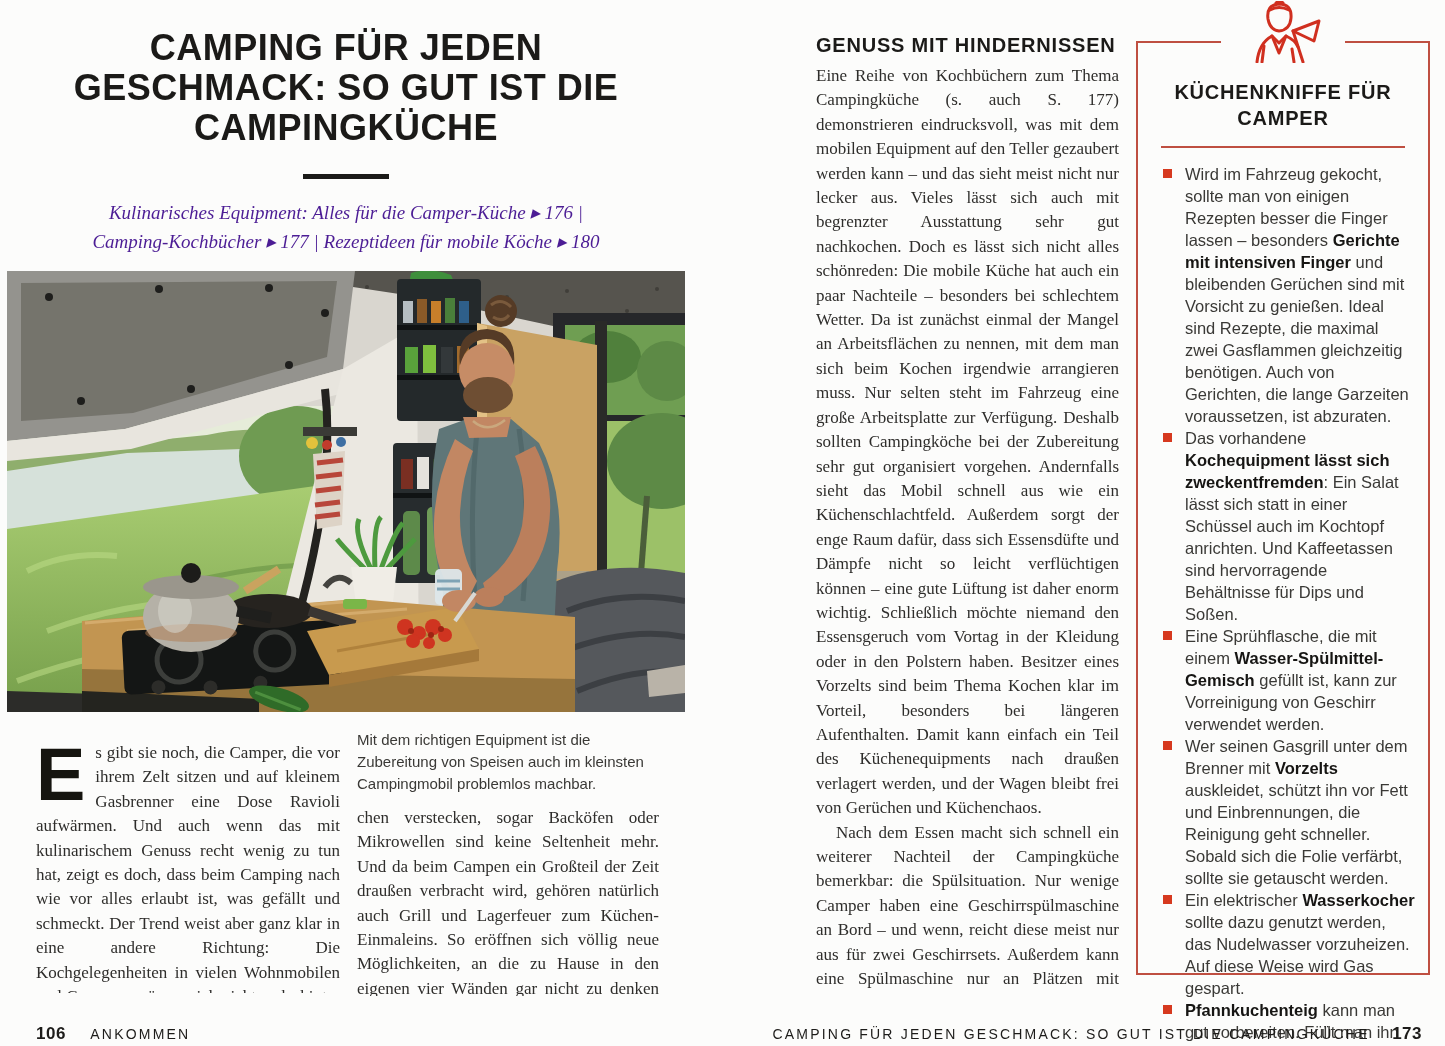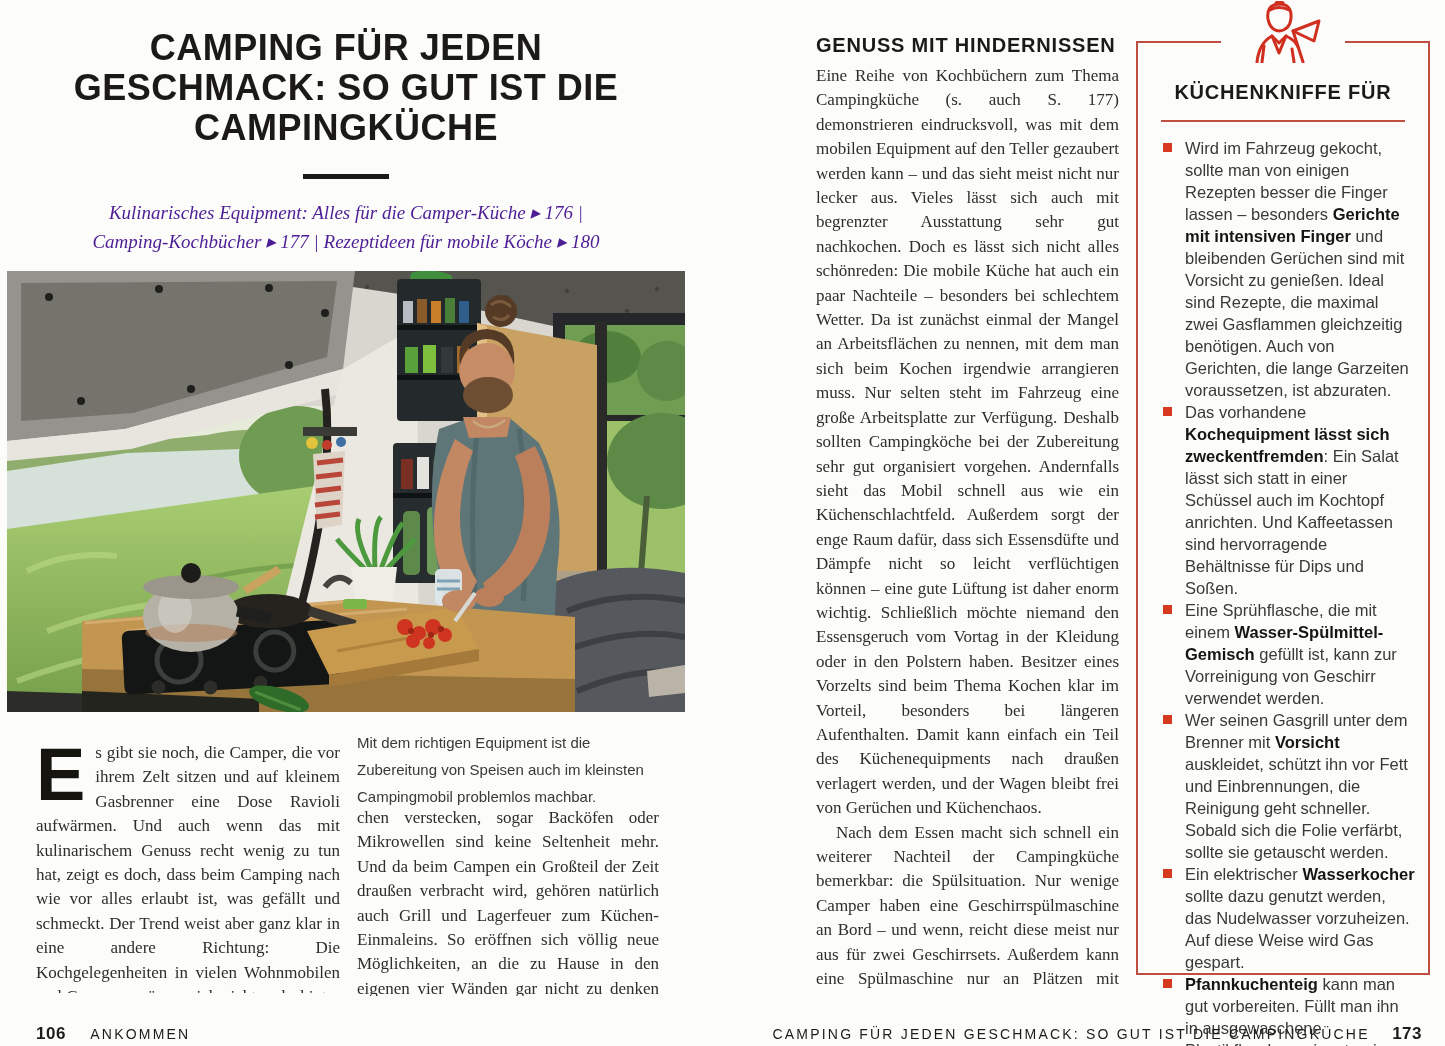--- a/index.html
+++ b/index.html
@@ -19,21 +19,21 @@
   .divider { position:absolute; left:303px; top:174px; width:86px; height:5px; background:#1b1a18; }
   .subtitle {
     position:absolute; left:73px; top:198px; width:546px; text-align:center;
     font-style:italic; font-size:19px; line-height:29px; color:#4c1d95;
   }
   
   .photo { position:absolute; left:7px; top:271px; width:678px; height:441px; background:#d9d6cf; overflow:hidden; }
   .photo svg { display:block; }
   .caption {
     position:absolute; left:357px; top:729px; width:306px;
-    font-family:"Liberation Sans", sans-serif; font-size:15px; line-height:27px; color:#3a3936;
+    font-family:"Liberation Sans", sans-serif; font-size:15px; line-height:22px; color:#3a3936;
   }
   
   .col { text-align:justify; font-size:17px; line-height:24.4px; color:#2e2d2b; }
   .col1 { position:absolute; left:36px;  top:741px; width:304px; height:252px; overflow:hidden; }
   .col2 { position:absolute; left:357px; top:806px; width:302px; height:190px; overflow:hidden; }
   .col3 { position:absolute; left:816px; top:33px;  width:303px; height:962px; overflow:hidden; }
   .dropcap {
     float:left; font-family:"Liberation Sans", sans-serif; font-weight:900;
     font-size:74px; line-height:58px; margin:5px 10px 0 0; color:#15140f;
   }
@@ -315,27 +315,28 @@
         <path d="M41,2 Q44,-1 48,2"></path>
         <path d="M22,61 Q24,42 37,35 L44,42 L51,35 Q60,39 63,46"></path>
         <path d="M37,35 L44,52 L51,35"></path>
         <path d="M58,30 L84,20 L79,40 Z"></path>
         <path d="M58,30 L68,61"></path>
         <path d="M29,45 L27,61 M57,48 L59,61"></path>
       </svg>
     </div>
     <h2>
         <div>KÜCHENKNIFFE FÜR</div>
+        <div>CAMPER</div>
       </h2>
     <div class="rule"></div>
     <ul class="tips">
         <li><span>Wird im Fahrzeug gekocht, sollte man von einigen Rezepten besser die Finger lassen – besonders </span><b>Gerichte mit intensiven Finger</b><span> und bleibenden Gerüchen sind mit Vorsicht zu genießen. Ideal sind Rezepte, die maximal zwei Gasflammen gleichzeitig benötigen. Auch von Gerichten, die lange Garzeiten voraussetzen, ist abzuraten.</span></li>
         <li><span>Das vorhandene </span><b>Kochequipment lässt sich zweckentfremden</b><span>: Ein Salat lässt sich statt in einer Schüssel auch im Kochtopf anrichten. Und Kaffeetassen sind hervorragende Behältnisse für Dips und Soßen.</span></li>
         <li><span>Eine Sprühflasche, die mit einem </span><b>Wasser-Spülmittel-Gemisch</b><span> gefüllt ist, kann zur Vorreinigung von Geschirr verwendet werden.</span></li>
-        <li><span>Wer seinen Gasgrill unter dem Brenner mit </span><b>Vorsicht</b><span> auskleidet, schützt ihn vor Fett und Einbrennungen, die Reinigung geht schneller. Sobald sich die Folie verfärbt, sollte sie getauscht werden.</span></li>
+        <li><span>Wer seinen Gasgrill unter dem Brenner mit </span><b>Vorzelts</b><span> auskleidet, schützt ihn vor Fett und Einbrennungen, die Reinigung geht schneller. Sobald sich die Folie verfärbt, sollte sie getauscht werden.</span></li>
         <li><span>Ein elektrischer </span><b>Wasserkocher</b><span> sollte dazu genutzt werden, das Nudelwasser vorzuheizen. Auf diese Weise wird Gas gespart.</span></li>
         <li><b>Pfannkuchenteig</b><span> kann man gut vorbereiten. Füllt man ihn in ausgewaschene Plastikflaschen, nimmt er im Kühlschrank wenig Platz ein und lässt sich hervorragend portionieren.</span></li>
       </ul>
   </div>
 
   <div class="footer-left">
     <span class="pagenum">106</span>
     <span class="foot-label">ANKOMMEN</span>
   </div>
   <div class="footer-right">

